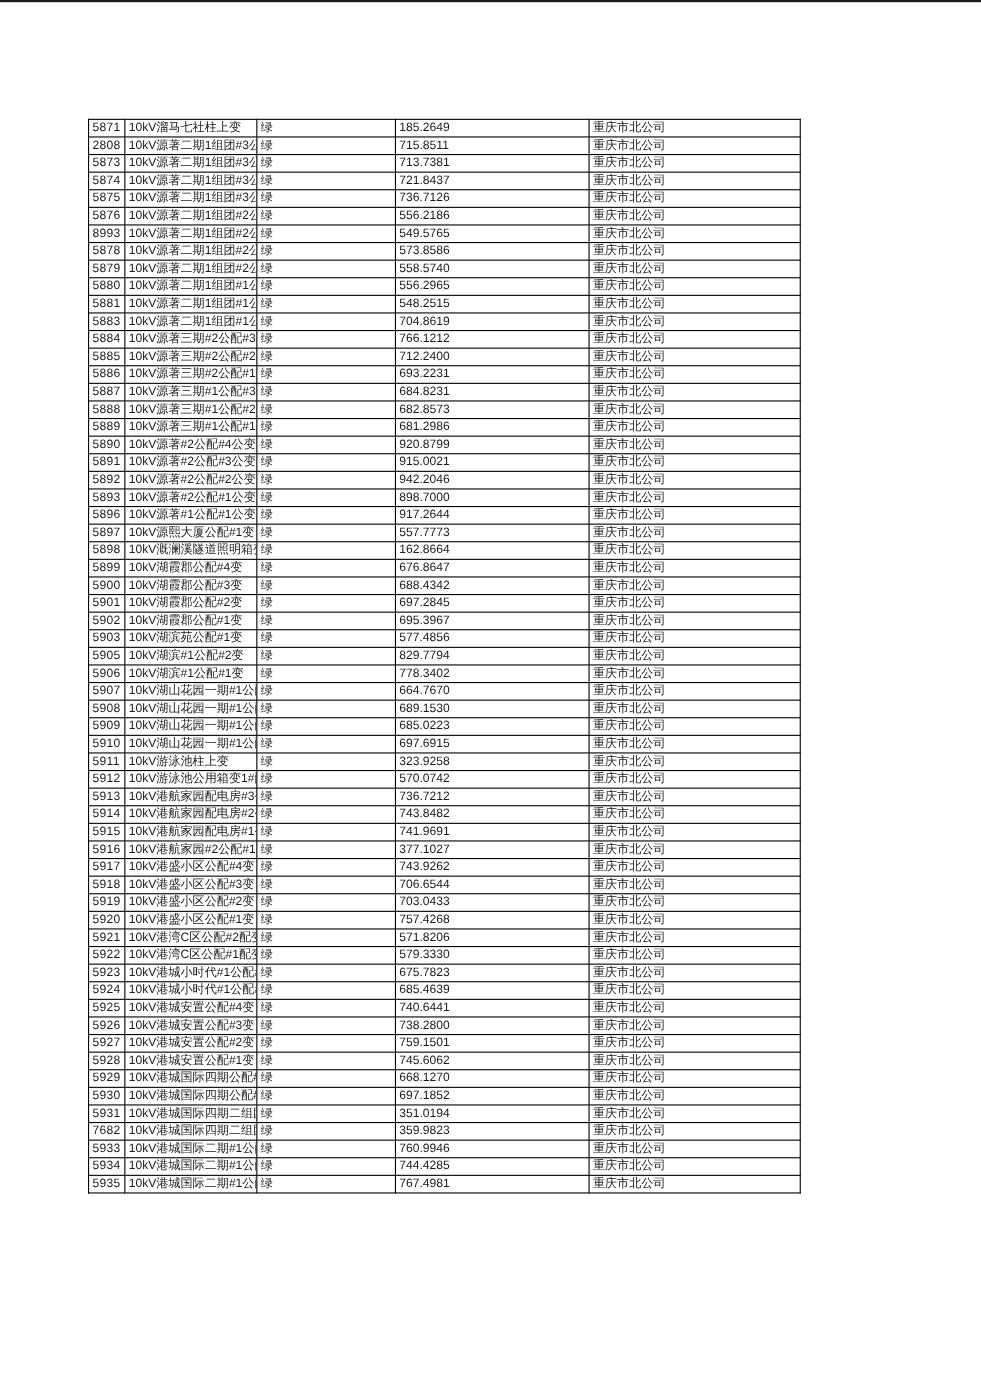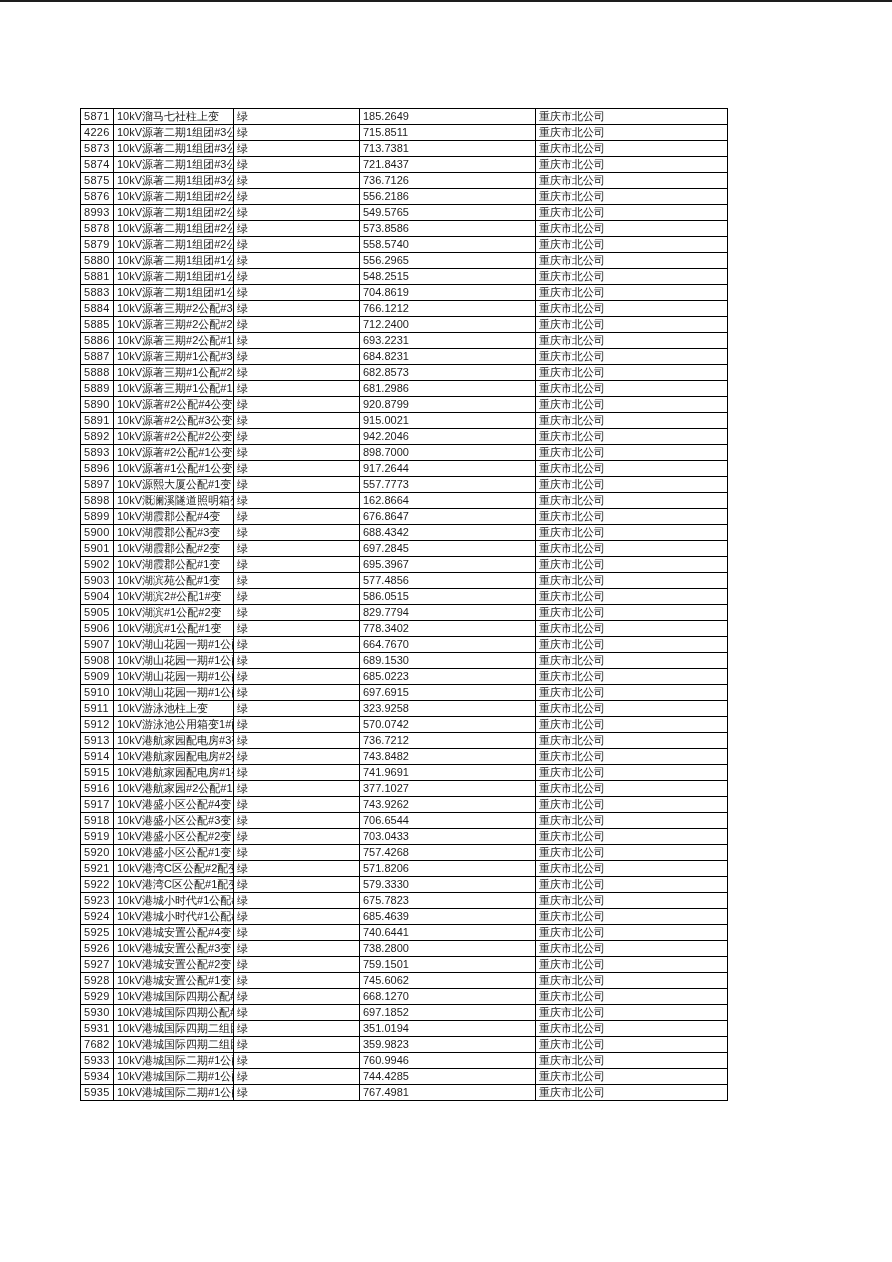--- a/index.html
+++ b/index.html
@@ -60,21 +60,21 @@
     </colgroup>
   <tbody id="rows">
       <tr>
         <td class="c-id">5871</td>
         <td class="c-name">10kV溜马七社柱上变</td>
         <td class="c-status">绿</td>
         <td class="c-value">185.2649</td>
         <td class="c-company">重庆市北公司</td>
       </tr>
       <tr>
-        <td class="c-id">4226</td>
+        <td class="c-id">2808</td>
         <td class="c-name">10kV源著二期1组团#3公</td>
         <td class="c-status">绿</td>
         <td class="c-value">715.8511</td>
         <td class="c-company">重庆市北公司</td>
       </tr>
       <tr>
         <td class="c-id">5873</td>
         <td class="c-name">10kV源著二期1组团#3公</td>
         <td class="c-status">绿</td>
         <td class="c-value">713.7381</td>
@@ -260,27 +260,20 @@
         <td class="c-name">10kV湖霞郡公配#1变</td>
         <td class="c-status">绿</td>
         <td class="c-value">695.3967</td>
         <td class="c-company">重庆市北公司</td>
       </tr>
       <tr>
         <td class="c-id">5903</td>
         <td class="c-name">10kV湖滨苑公配#1变</td>
         <td class="c-status">绿</td>
         <td class="c-value">577.4856</td>
-        <td class="c-company">重庆市北公司</td>
-      </tr>
-      <tr>
-        <td class="c-id">5904</td>
-        <td class="c-name">10kV湖滨2#公配1#变</td>
-        <td class="c-status">绿</td>
-        <td class="c-value">586.0515</td>
         <td class="c-company">重庆市北公司</td>
       </tr>
       <tr>
         <td class="c-id">5905</td>
         <td class="c-name">10kV湖滨#1公配#2变</td>
         <td class="c-status">绿</td>
         <td class="c-value">829.7794</td>
         <td class="c-company">重庆市北公司</td>
       </tr>
       <tr>

